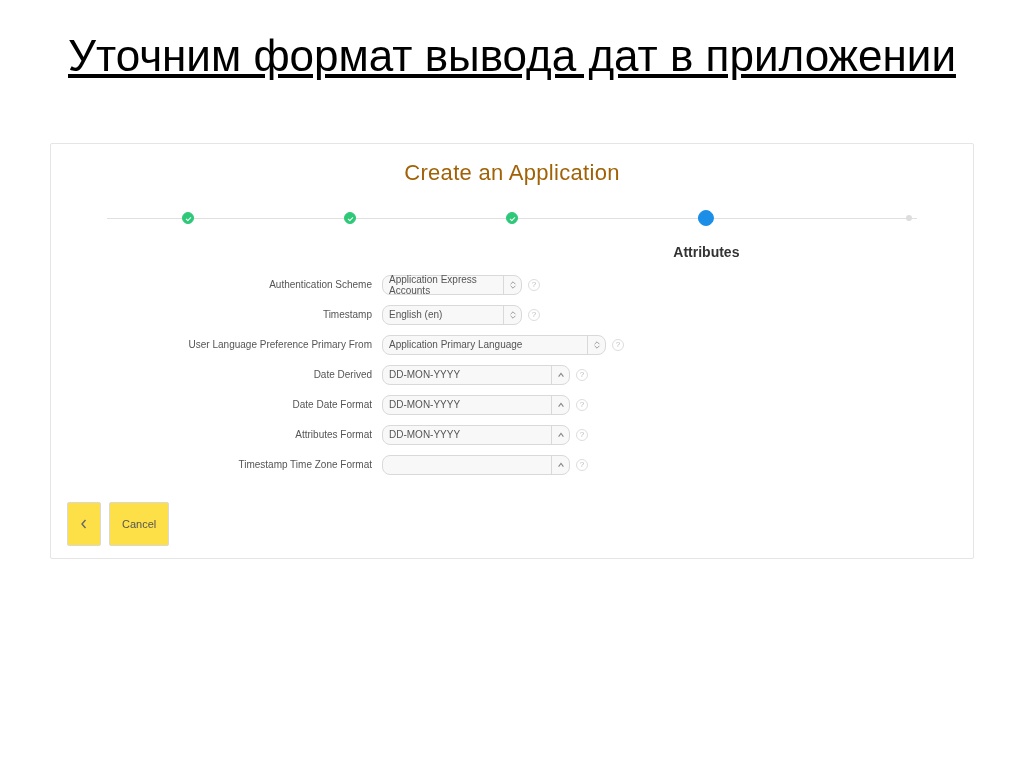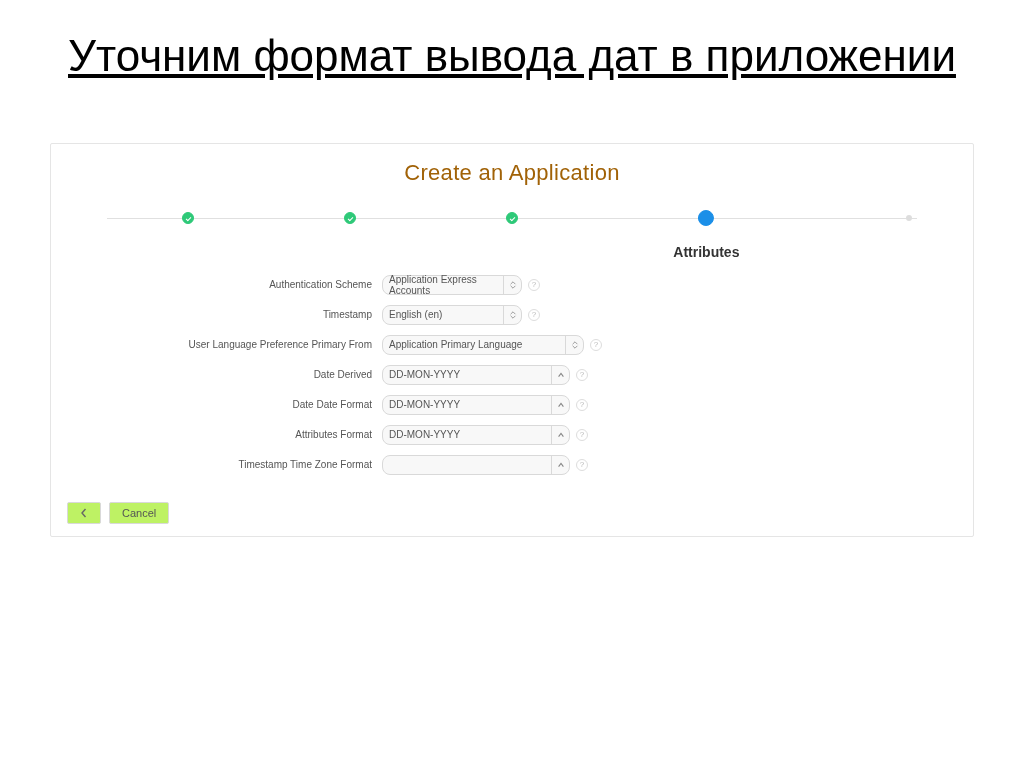--- a/index.html
+++ b/index.html
@@ -150,41 +150,41 @@
       justify-content: center;
       color: #888;
       font-size: 8px;
     }
     .select .select-btn svg, .input .picker-btn svg {
       width: 8px;
       height: 8px;
     }
     .w-140 { width: 140px; }
     .w-160 { width: 188px; }
-    .w-230 { width: 202px; }
+    .w-230 { width: 224px; }
     .help-icon {
       width: 12px;
       height: 12px;
       border: 1px solid #ddd;
       border-radius: 50%;
       display: flex;
       align-items: center;
       justify-content: center;
       font-size: 8px;
       color: #bbb;
     }
     .footer {
       margin-top: 26px;
       display: flex;
       gap: 8px;
     }
     .btn {
       border: 1px solid #d9d9d9;
-      background: #bef264;
-      height: 22px;
+      background: #fde047;
+      height: 44px;
       min-width: 34px;
       padding: 0 12px;
       font-size: 11px;
       color: #555;
       border-radius: 2px;
       display: flex;
       align-items: center;
       justify-content: center;
       cursor: pointer;
     }

